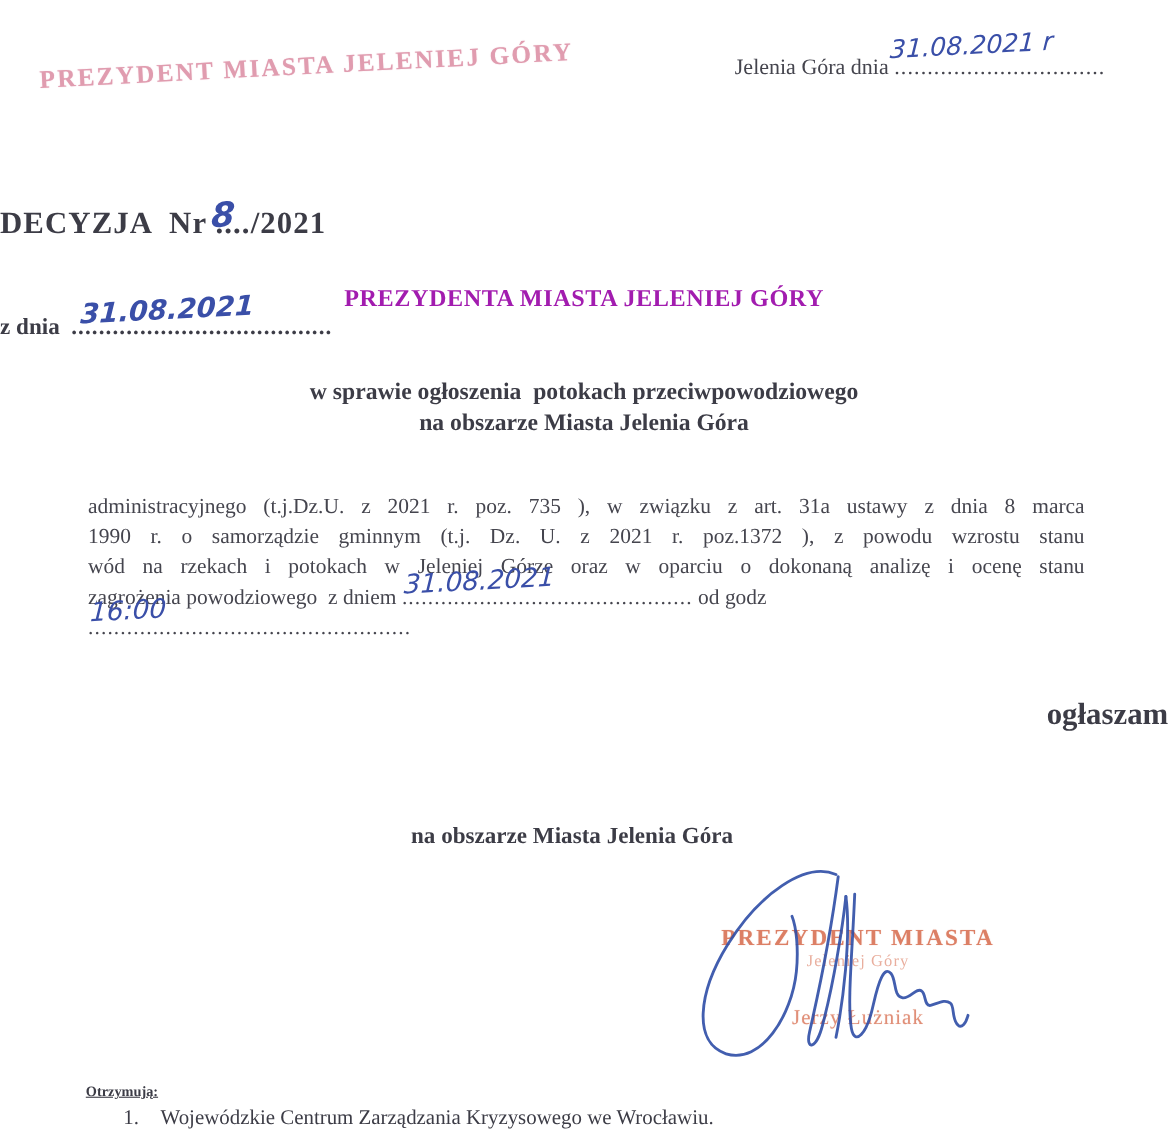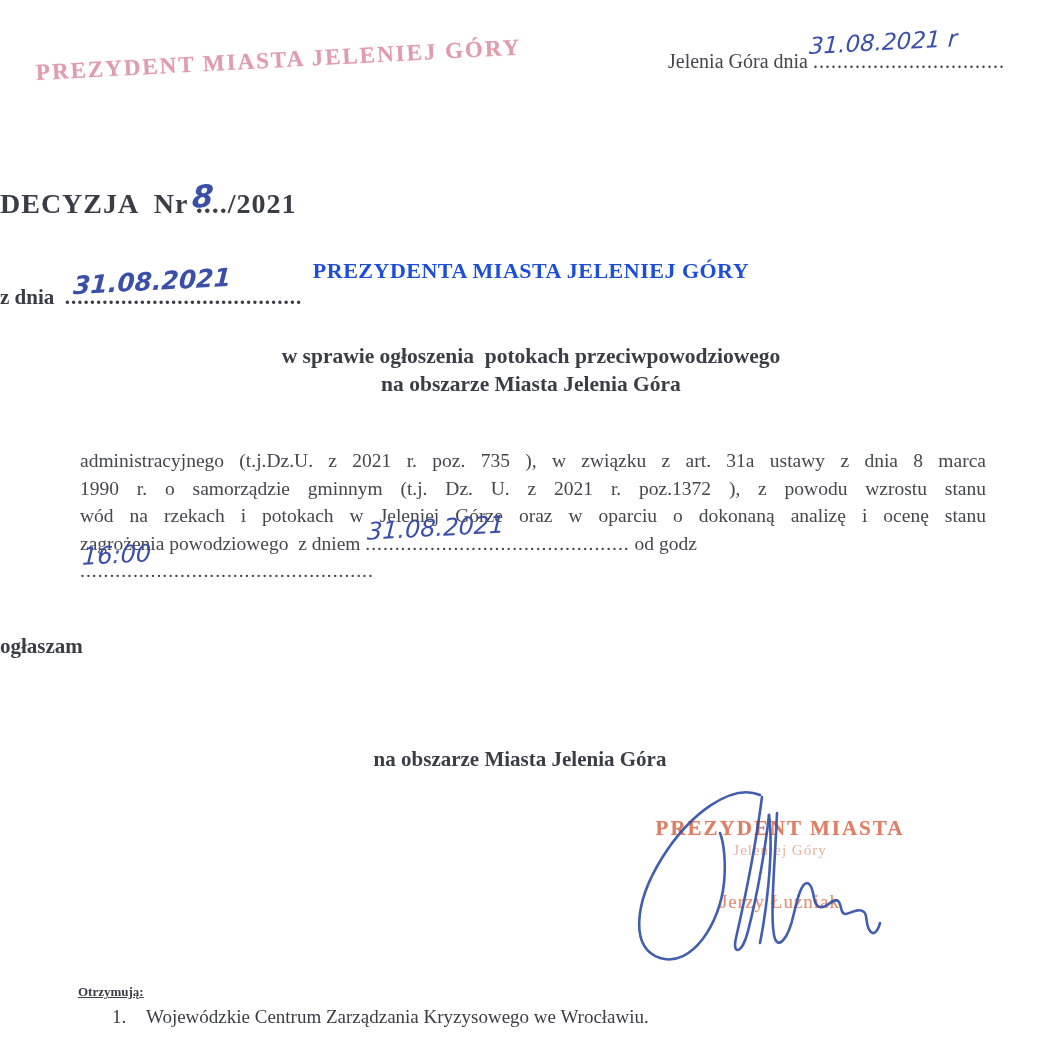--- a/index.html
+++ b/index.html
@@ -28,55 +28,55 @@
   .dateline-hand{left:-4px;top:-21px;font-size:23px;}
 
   
   .decision-title{
     position:absolute;left:0;width:1040px;top:188px;text-align:left;
     font-size:28px;font-weight:bold;letter-spacing:1px;color:#3c3c46;
   }
   .number-hand{left:-4px;top:-10px;font-size:31px;}
   .issuer{
     position:absolute;left:0;width:1062px;top:258px;text-align:center;
-    font-size:22px;font-weight:bold;letter-spacing:.5px;color:#1d4ed8;
+    font-size:22px;font-weight:bold;letter-spacing:.5px;color:#a21caf;
   }
   .issue-date{
     position:absolute;left:0;width:954px;top:285px;text-align:left;
     font-size:21px;font-weight:bold;color:#3c3c46;
   }
   .issue-date-hand{left:8px;top:-18px;font-size:25px;}
 
   .subject{
     position:absolute;left:0;width:1062px;top:342px;text-align:center;
     font-size:21.5px;font-weight:bold;line-height:28px;color:#3c3c46;
   }
 
   
   .legal{position:absolute;left:80px;top:447px;width:906px;font-size:19.5px;line-height:27.5px;}
   .jline{text-align:justify;text-align-last:justify;}
   .lastline{white-space:nowrap;}
   .body-hand{left:2px;top:-15px;font-size:24px;}
 
   
   .declaration-verb{
-    position:absolute;left:0;width:1062px;top:634px;text-align:left;
-    font-size:21px;font-weight:bold;color:#3c3c46;
+    position:absolute;left:0;width:1062px;top:634px;text-align:right;
+    font-size:28px;font-weight:bold;color:#3c3c46;
   }
   .declaration-title{
     position:absolute;left:0;width:1030px;top:687px;text-align:center;
     font-size:26px;font-weight:bold;letter-spacing:2px;color:#cf5f63;
   }
   .declaration-scope{
     position:absolute;left:0;width:1040px;top:747px;text-align:center;
     font-size:21px;font-weight:bold;color:#3c3c46;
   }
 
   
-  .sign-stamp{position:absolute;left:640px;top:816px;width:280px;text-align:center;color:#d4603f;}
+  .sign-stamp{position:absolute;left:640px;top:840px;width:280px;text-align:center;color:#d4603f;}
   .sign-stamp-line1{font-size:21px;font-weight:bold;letter-spacing:2px;opacity:.8;text-shadow:0 0 1px rgba(212,96,63,.5);}
   .sign-stamp-line2{font-size:15px;opacity:.5;margin-top:1px;letter-spacing:1px;}
   .sign-stamp-line3{font-size:19px;opacity:.7;margin-top:32px;letter-spacing:1px;text-shadow:0 0 1px rgba(212,96,63,.4);}
   .signature-svg{position:absolute;left:612px;top:783px;}
 
   
   .recipients{position:absolute;left:78px;top:984px;font-size:19px;color:#3c3c46;}
   .recipients-heading{font-weight:bold;text-decoration:underline;font-size:13px;}
   .recipient-row{display:flex;margin-left:34px;margin-top:6px;line-height:21px;}
   .recipient-no{width:26px;flex:0 0 26px;}

